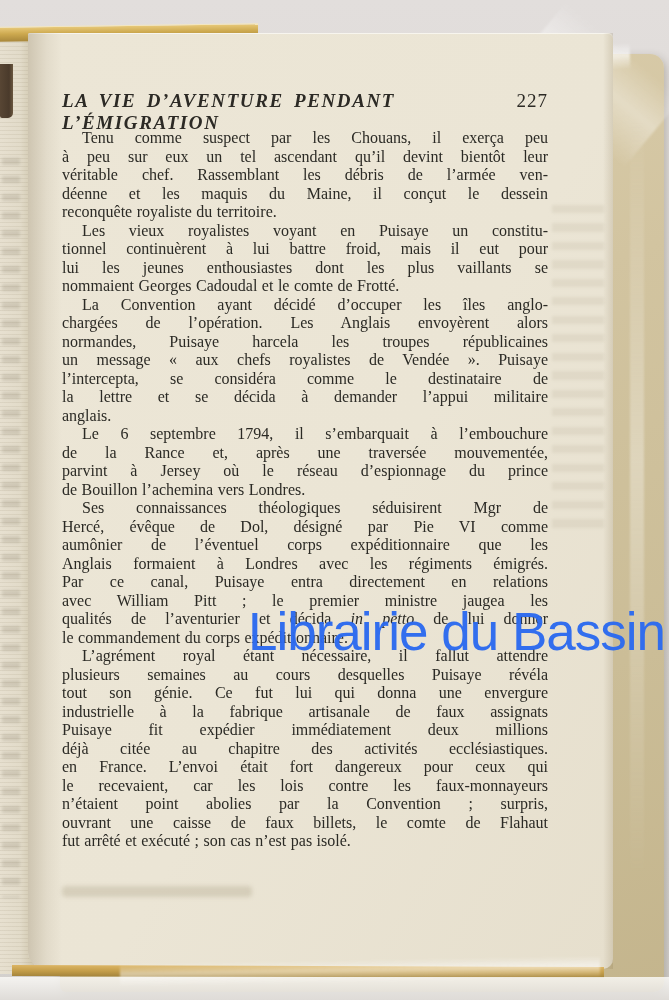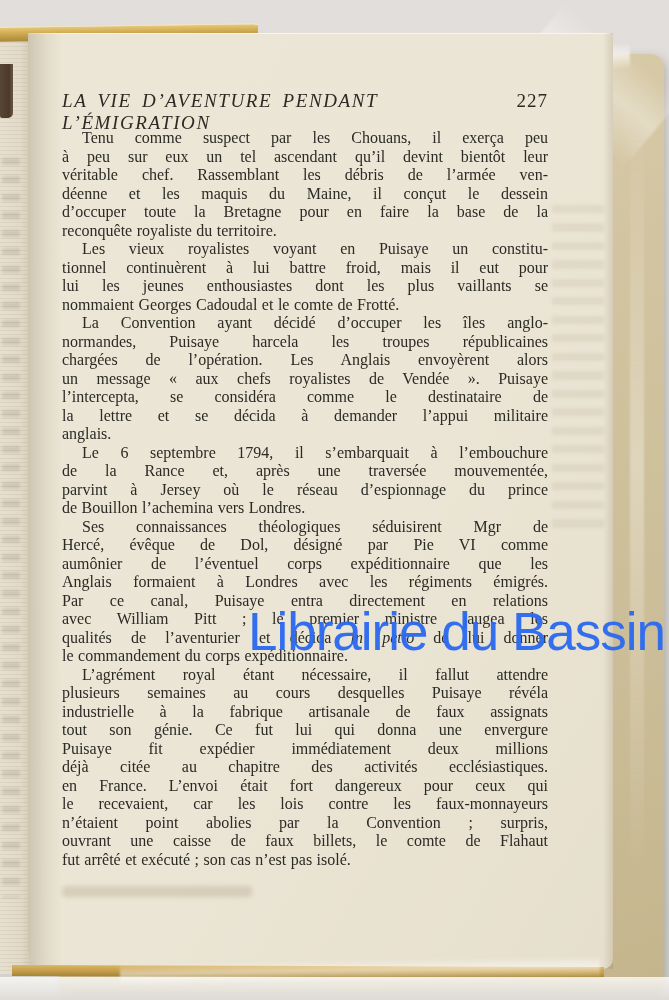--- a/index.html
+++ b/index.html
@@ -65,21 +65,21 @@
   .edge-shade-right{
     position:absolute;right:0;top:0;width:10px;height:100%;
     background:linear-gradient(270deg,rgba(120,100,60,.18) 0%,rgba(0,0,0,0) 100%);
   }
   
   .running-head{
     position:absolute;left:62px;top:90px;width:486px;
     display:flex;align-items:baseline;color:#2c2a25;
   }
   .running-head .title{
-    font-style:italic;font-size:19px;letter-spacing:1.6px;word-spacing:4px;font-weight:400;
+    font-style:italic;font-size:19px;letter-spacing:1.6px;word-spacing:4px;font-weight:700;
   }
   .running-head .pagenum{font-weight:400;font-size:19px;margin-left:15px;letter-spacing:1px;}
   .body-text{
     position:absolute;left:62px;top:129px;width:486px;color:#2b2a25;
   }
   .line{
     font-size:16px;line-height:18.5px;height:18.5px;white-space:nowrap;
     text-align:justify;text-align-last:justify;word-spacing:.5px;
   }
   .line.last{text-align-last:left;}
@@ -128,33 +128,32 @@
     <span class="title">LA VIE D’AVENTURE PENDANT L’ÉMIGRATION</span>
     <span class="pagenum">227</span>
   </div>
 
   <div class="body-text">
       <div class="para">
         <div class="line first"><span>Tenu comme suspect par les Chouans, il exerça peu</span></div>
         <div class="line"><span>à peu sur eux un tel ascendant qu’il devint bientôt leur</span></div>
         <div class="line"><span>véritable chef. Rassemblant les débris de l’armée ven-</span></div>
         <div class="line"><span>déenne et les maquis du Maine, il conçut le dessein</span></div>
-        <div class="line"><span>d’occuper toute la Bretagne pour en faire la base de la</span></div>
         <div class="line last"><span>reconquête royaliste du territoire.</span></div>
       </div>
       <div class="para">
         <div class="line first"><span>Les vieux royalistes voyant en Puisaye un constitu-</span></div>
         <div class="line"><span>tionnel continuèrent à lui battre froid, mais il eut pour</span></div>
         <div class="line"><span>lui les jeunes enthousiastes dont les plus vaillants se</span></div>
         <div class="line last"><span>nommaient Georges Cadoudal et le comte de Frotté.</span></div>
       </div>
       <div class="para">
         <div class="line first"><span>La Convention ayant décidé d’occuper les îles anglo-</span></div>
+        <div class="line"><span>chargées de l’opération. Les Anglais envoyèrent alors</span></div>
         <div class="line"><span>normandes, Puisaye harcela les troupes républicaines</span></div>
-        <div class="line"><span>chargées de l’opération. Les Anglais envoyèrent alors</span></div>
         <div class="line"><span>un message « aux chefs royalistes de Vendée ». Puisaye</span></div>
         <div class="line"><span>l’intercepta, se considéra comme le destinataire de</span></div>
         <div class="line"><span>la lettre et se décida à demander l’appui militaire</span></div>
         <div class="line last"><span>anglais.</span></div>
       </div>
       <div class="para">
         <div class="line first"><span>Le 6 septembre 1794, il s’embarquait à l’embouchure</span></div>
         <div class="line"><span>de la Rance et, après une traversée mouvementée,</span></div>
         <div class="line"><span>parvint à Jersey où le réseau d’espionnage du prince</span></div>
         <div class="line last"><span>de Bouillon l’achemina vers Londres.</span></div>
@@ -165,22 +164,22 @@
         <div class="line"><span>aumônier de l’éventuel corps expéditionnaire que les</span></div>
         <div class="line"><span>Anglais formaient à Londres avec les régiments émigrés.</span></div>
         <div class="line"><span>Par ce canal, Puisaye entra directement en relations</span></div>
         <div class="line"><span>avec William Pitt ; le premier ministre jaugea les</span></div>
         <div class="line"><span>qualités de l’aventurier et décida </span><i>in petto</i><span> de lui donner</span></div>
         <div class="line last"><span>le commandement du corps expéditionnaire.</span></div>
       </div>
       <div class="para">
         <div class="line first"><span>L’agrément royal étant nécessaire, il fallut attendre</span></div>
         <div class="line"><span>plusieurs semaines au cours desquelles Puisaye révéla</span></div>
+        <div class="line"><span>tout son génie. Ce fut lui qui donna une envergure</span></div>
         <div class="line"><span>industrielle à la fabrique artisanale de faux assignats</span></div>
-        <div class="line"><span>tout son génie. Ce fut lui qui donna une envergure</span></div>
         <div class="line"><span>Puisaye fit expédier immédiatement deux millions</span></div>
         <div class="line"><span>déjà citée au chapitre des activités ecclésiastiques.</span></div>
         <div class="line"><span>en France. L’envoi était fort dangereux pour ceux qui</span></div>
         <div class="line"><span>le recevaient, car les lois contre les faux-monnayeurs</span></div>
         <div class="line"><span>n’étaient point abolies par la Convention ; surpris,</span></div>
         <div class="line"><span>ouvrant une caisse de faux billets, le comte de Flahaut</span></div>
         <div class="line last"><span>fut arrêté et exécuté ; son cas n’est pas isolé.</span></div>
       </div>
     </div>
 

